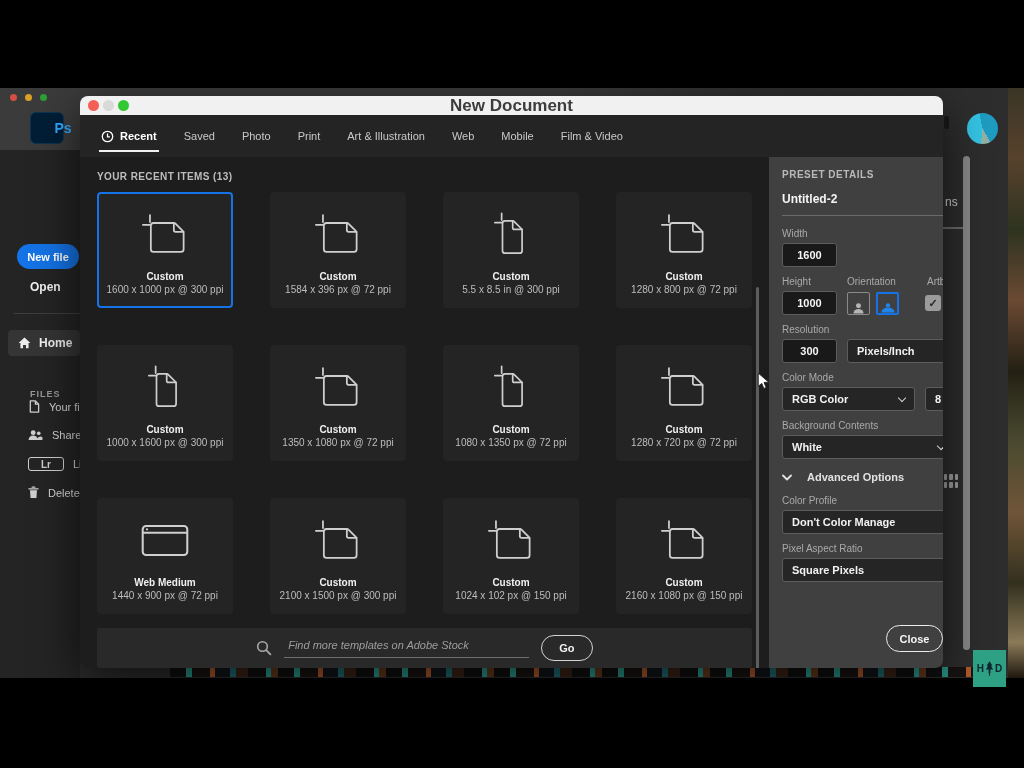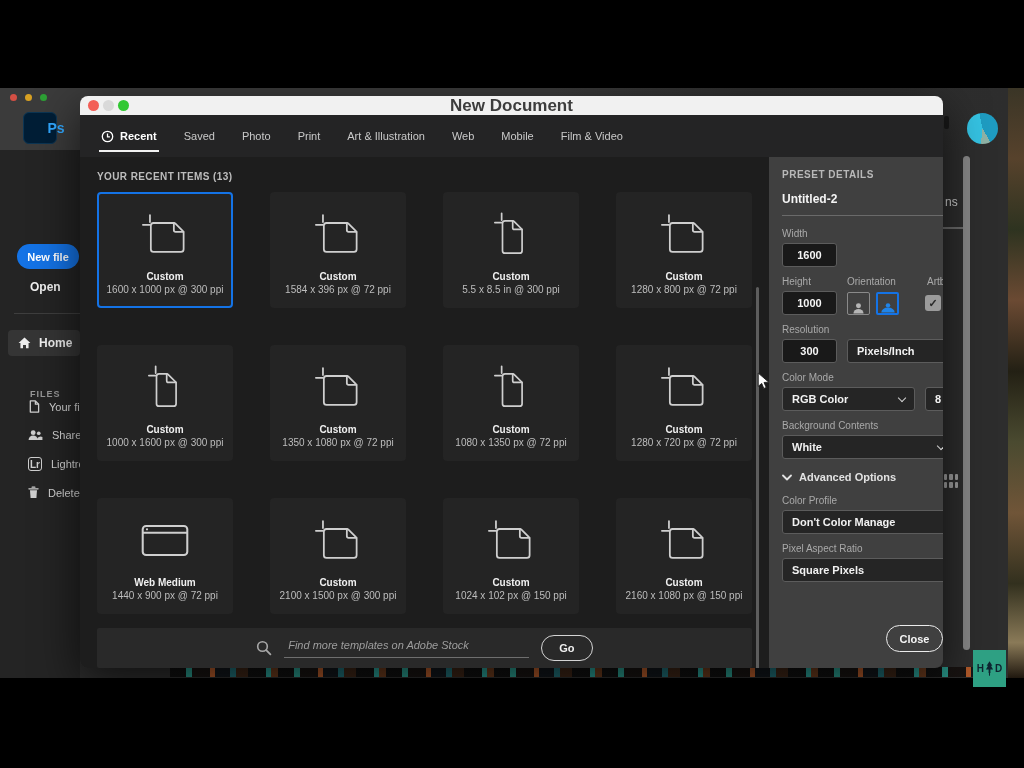--- a/index.html
+++ b/index.html
@@ -3,30 +3,30 @@
 <meta charset="utf-8">
 <style>
   html,body{margin:0;padding:0;background:#000;}
   *{box-sizing:border-box;font-family:"Liberation Sans",sans-serif;}
   .stage{position:relative;width:1024px;height:768px;background:#000;overflow:hidden;}
 
   
   .ps-window{position:absolute;left:0;top:88px;width:1008px;height:590px;background:#2d2d2d;}
   .ps-header{position:absolute;left:0;top:0;width:100%;height:62px;background:linear-gradient(90deg,#3b3b3b 0%,#3b3b3b 55%,#2f2f2f 75%,#2d2d2d 100%);}
   .tl-mini{position:absolute;top:6px;width:7px;height:7px;border-radius:50%;}
-  .ps-logo{position:absolute;left:23px;top:24px;width:32px;height:32px;background:#001e36;border:1px solid #0c3553;border-radius:6px;color:#31a8ff;font-size:14px;font-weight:bold;display:flex;align-items:center;justify-content:center;padding-left:32px;}
+  .ps-logo{position:absolute;left:30px;top:24px;width:32px;height:32px;background:#001e36;border:1px solid #0c3553;border-radius:6px;color:#31a8ff;font-size:14px;font-weight:bold;display:flex;align-items:center;justify-content:center;padding-left:32px;}
   .avatar{position:absolute;left:967px;top:25px;width:31px;height:31px;border-radius:50%;background:conic-gradient(from 150deg,#8fb3a6 0 10%,#35c3e3 10% 55%,#1f9cc2 55% 100%);}
   .sidebar{position:absolute;left:0;top:62px;width:80px;height:528px;background:#242424;overflow:hidden;}
   .newfile-btn{position:absolute;left:17px;top:94px;width:62px;height:25px;background:#1473e6;border:none;border-radius:13px;color:#fff;font-size:11px;font-weight:bold;}
   .open-lbl{position:absolute;left:30px;top:130px;color:#f0f0f0;font-size:12px;font-weight:bold;}
   .side-div{position:absolute;left:14px;top:163px;width:66px;height:1px;background:#3e3e3e;}
   .home-row{position:absolute;left:8px;top:180px;width:72px;height:26px;background:#353535;border-radius:4px;display:flex;align-items:center;gap:8px;padding-left:10px;color:#f0f0f0;font-size:12px;font-weight:bold;}
   .files-hd{position:absolute;left:30px;top:239px;color:#989898;font-size:9px;font-weight:bold;letter-spacing:1px;}
   .side-item{position:absolute;left:28px;display:flex;align-items:center;gap:9px;color:#d6d6d6;font-size:11px;white-space:nowrap;}
-  .lr-badge{display:inline-flex;align-items:center;justify-content:center;width:14px;height:14px;border:1.2px solid #cfcfcf;border-radius:3px;font-size:10px;font-weight:bold;color:#cfcfcf;}
+  .lr-badge{display:inline-flex;align-items:center;justify-content:center;width:36px;height:14px;border:1.2px solid #cfcfcf;border-radius:3px;font-size:10px;font-weight:bold;color:#cfcfcf;}
   .frag-ns{position:absolute;left:945px;top:107px;color:#d2d2d2;font-size:12px;}
   .frag-line{position:absolute;left:943px;top:139px;width:21px;height:2px;background:#6b6b6b;}
   .frag-icon{position:absolute;left:944px;top:28px;width:5px;height:13px;background:#191919;border-radius:2px;}
   .grid-icon{position:absolute;left:944px;top:386px;width:14px;height:14px;display:grid;grid-template-columns:1fr 1fr 1fr;grid-template-rows:1fr 1fr;gap:2px;}
   .grid-icon span{background:#a0a0a0;border-radius:1px;}
   .scrollbar-right{position:absolute;left:963px;top:68px;width:7px;height:494px;background:#888;border-radius:4px;}
   .thumb-strip{position:absolute;left:170px;top:579px;width:825px;height:10px;opacity:.95;
     background:repeating-linear-gradient(90deg,#0e0e0e 0 16px,#2a9d8f 16px 22px,#171210 22px 40px,#b85c2a 40px 45px,#10151a 45px 60px,#1f7078 60px 66px,#3c2415 66px 78px,#0e0e0e 78px 96px,#2aa198 96px 101px,#6b3a1c 101px 108px);}
   
   .artwork{position:absolute;left:1008px;top:88px;width:16px;height:590px;
@@ -65,21 +65,21 @@
   .plabel{color:#a9a9a9;font-size:10px;margin-bottom:4px;}
   .prow{display:flex;align-items:center;gap:10px;margin-bottom:9px;}
   .num-input{width:55px;height:24px;background:#191919;border:1px solid #5c5c5c;border-radius:3px;color:#f5f5f5;font-size:11px;font-weight:bold;text-align:center;}
   .select{height:24px;background:#252525;border:1px solid #5c5c5c;border-radius:3px;display:flex;align-items:center;justify-content:space-between;padding:0 9px;color:#f2f2f2;font-size:11px;font-weight:bold;}
   .chev{width:6px;height:6px;border-right:1.6px solid #cfcfcf;border-bottom:1.6px solid #cfcfcf;transform:rotate(45deg);margin-top:-3px;flex:none;}
   .labels3{display:flex;margin-bottom:4px;}
   .labels3 .plabel{margin:0;}
   .orient-btn{width:23px;height:23px;border:1px solid #8a8a8a;border-radius:2px;background:transparent;display:flex;align-items:flex-end;justify-content:center;padding:0;color:#b5b5b5;}
   .orient-btn.sel{border:2px solid #1473e6;color:#2084e8;}
   .ab-check{width:16px;height:16px;background:#9b9b9b;border-radius:3px;color:#2b2b2b;font-size:11px;font-weight:bold;display:flex;align-items:center;justify-content:center;margin-left:16px;}
-  .adv-row{display:flex;align-items:center;gap:7px;color:#e2e2e2;font-size:11px;font-weight:bold;margin:12px 0;}
+  .adv-row{display:flex;align-items:center;gap:15px;color:#e2e2e2;font-size:11px;font-weight:bold;margin:12px 0;}
   .swatch{width:24px;height:24px;background:#fff;border-radius:2px;border:1px solid #bbb;flex:none;}
   .panel-btns{position:absolute;right:16px;bottom:16px;display:flex;gap:13px;}
   .btn-close{min-width:57px;height:27px;border:1.5px solid #ececec;border-radius:14px;background:transparent;color:#f5f5f5;font-size:11px;font-weight:bold;}
   .btn-create{min-width:58px;height:27px;border:none;border-radius:14px;background:#1473e6;color:#fff;font-size:11px;font-weight:bold;}
 
   
   .watermark{position:absolute;left:973px;top:650px;width:33px;height:37px;background:#2ea083;display:flex;align-items:center;justify-content:center;gap:1px;color:#0e2430;font-size:10px;font-weight:bold;}
   .cursor{position:absolute;left:757px;top:372px;}
   svg{display:block;}
   .defs{position:absolute;width:0;height:0;overflow:hidden;}

